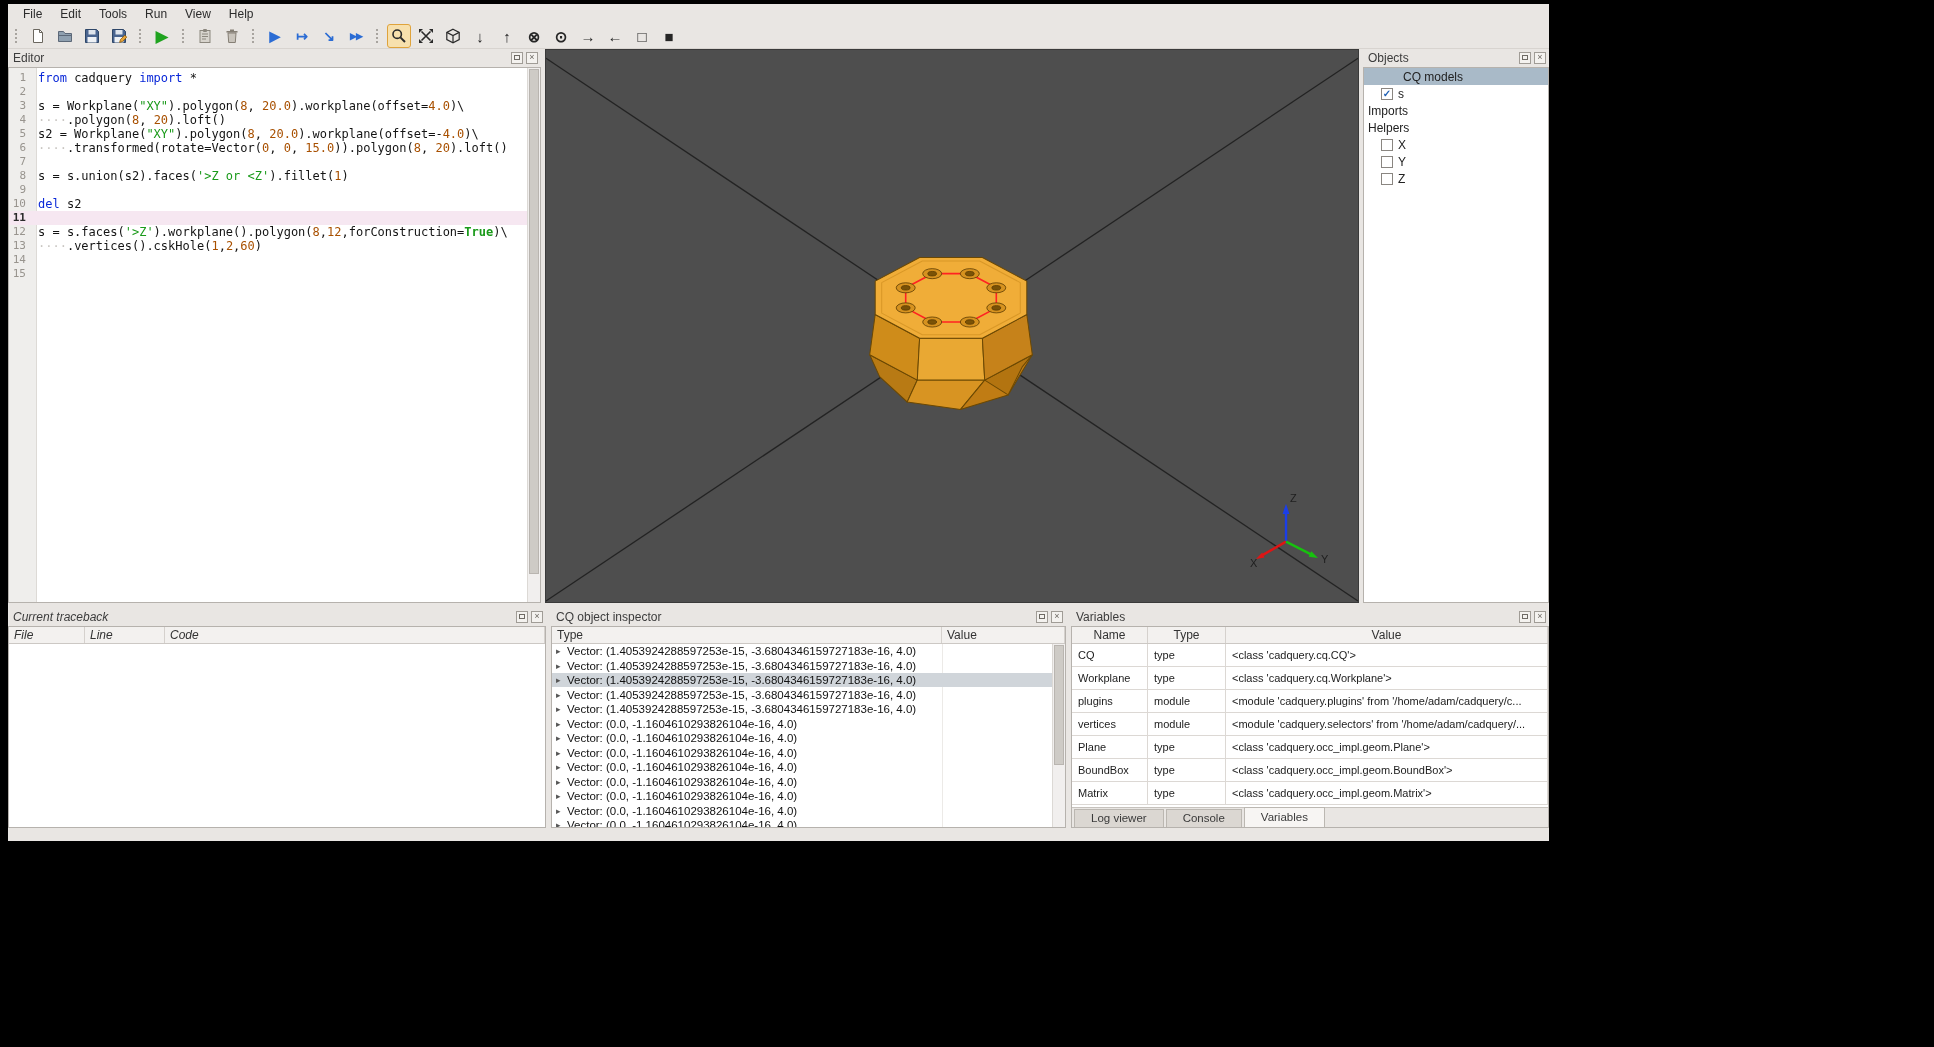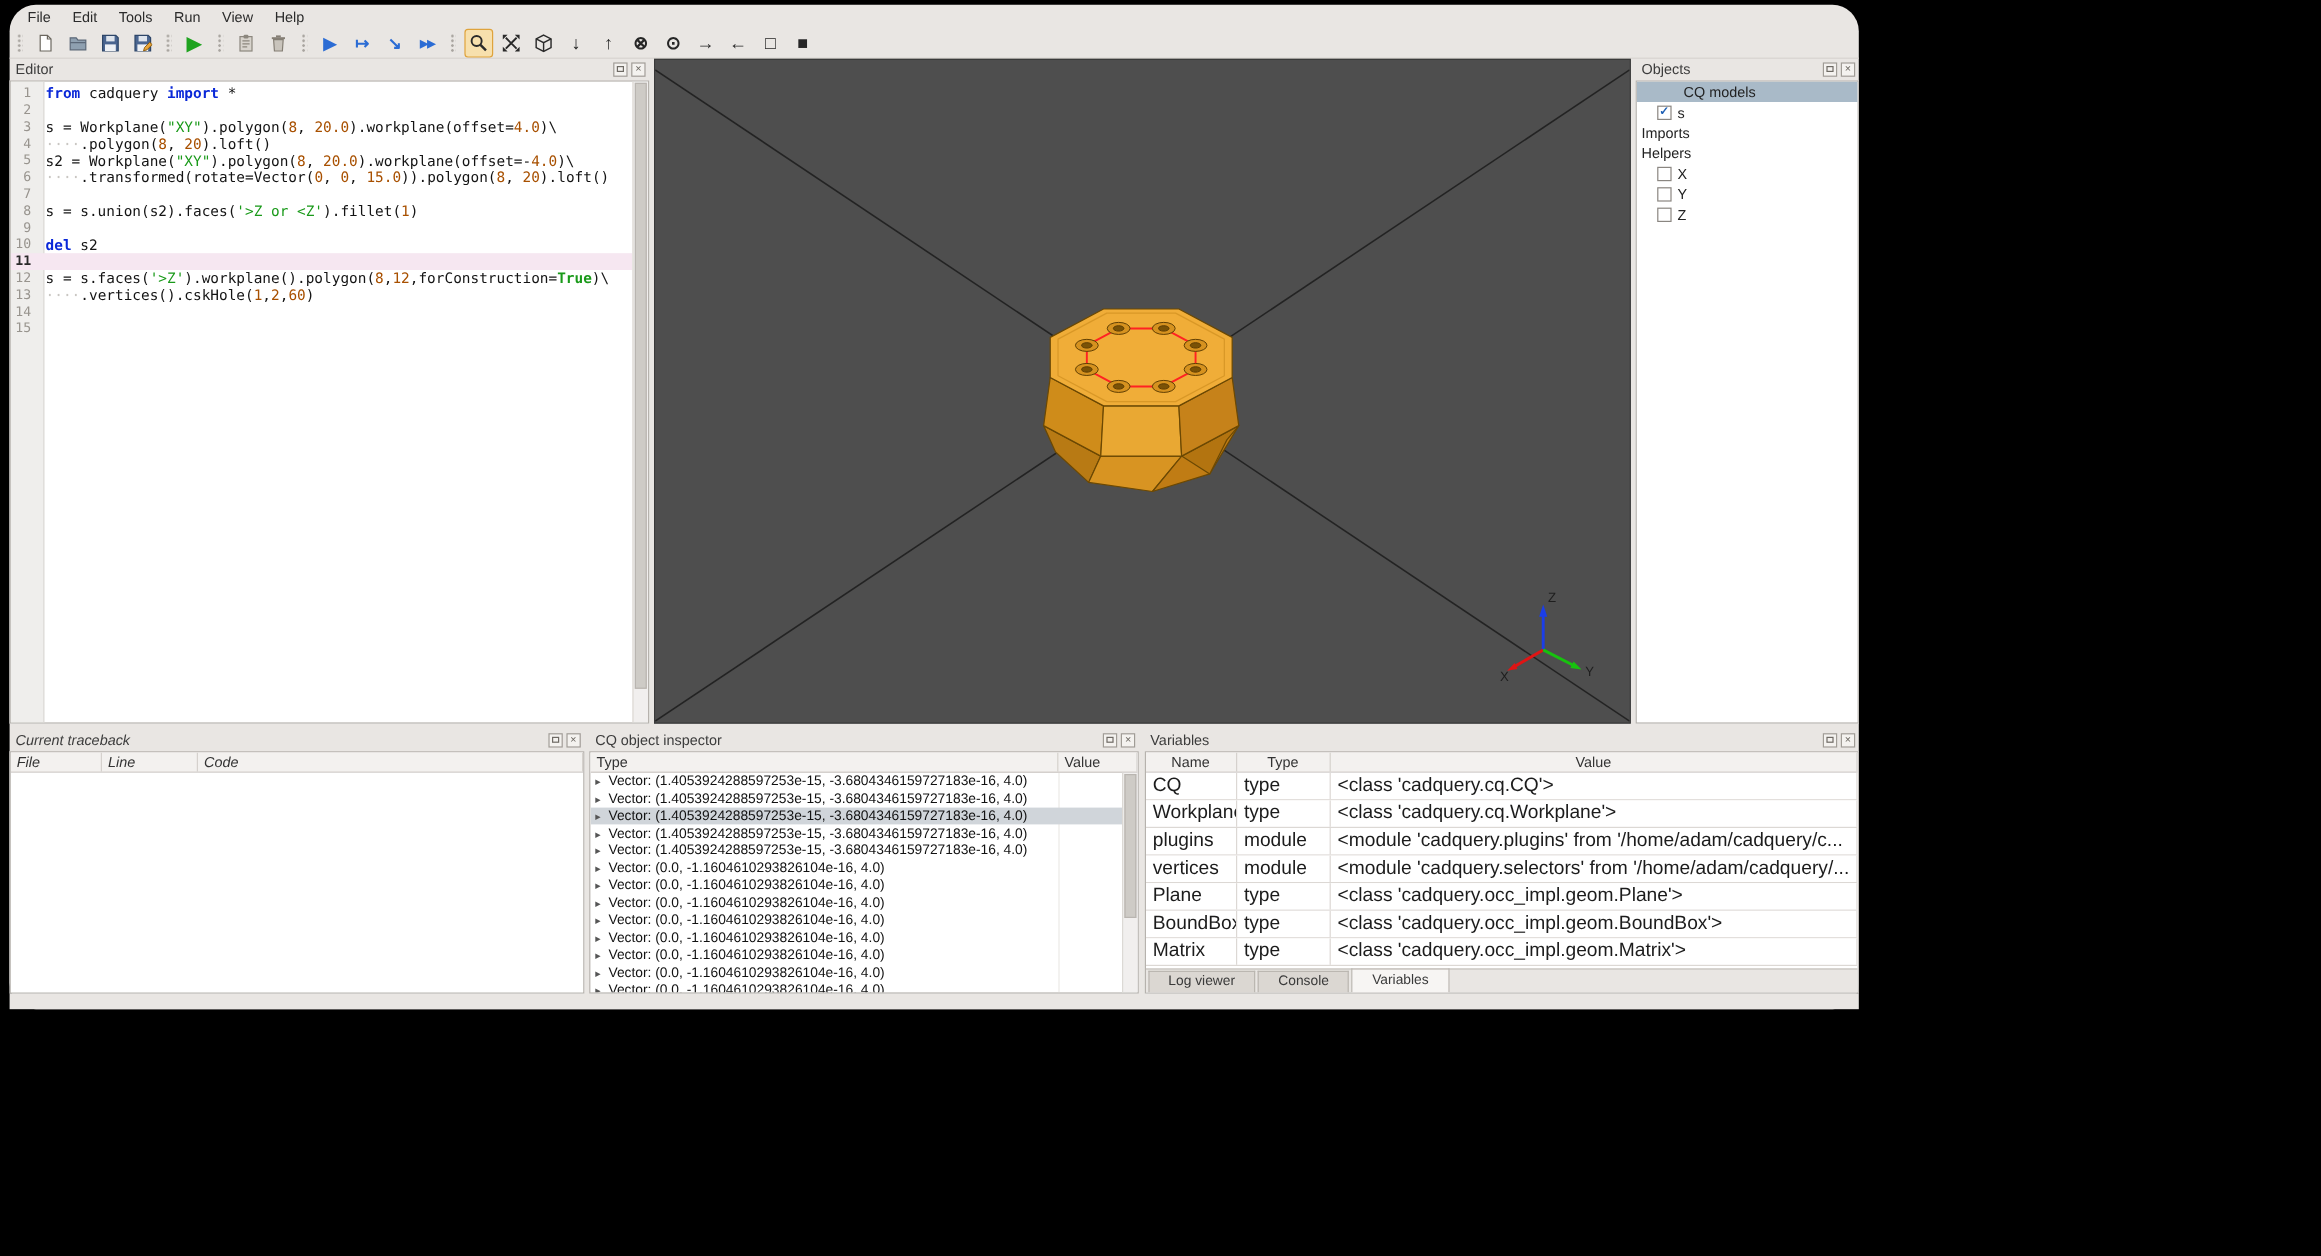--- a/index.html
+++ b/index.html
@@ -3,21 +3,21 @@
 <meta charset="utf-8">
 <style>
   * { box-sizing: border-box; }
   body {
     margin: 0; background: #000; width: 1934px; height: 1047px;
     position: relative; overflow: hidden;
     font-family: "Liberation Sans", sans-serif; font-size: 12px; color: #222;
   }
   .window {
     position: absolute; left: 8px; top: 4px; width: 1541px; height: 837px;
-    background: #e9e6e3; display: flex; flex-direction: column; border-radius: 22px;
+    background: #e9e6e3; display: flex; flex-direction: column;
   }
   
   .menubar { height: 24px; display: flex; align-items: center; padding-left: 6px; }
   .menu-item { padding: 3px 9px; color: #2b2b2b; }
   
   .toolbar { height: 30px; display: flex; align-items: center; padding-left: 2px; gap: 3px; border-bottom: 1px solid #d8d4d0; }
   .tb-handle { width: 5px; height: 16px; margin: 0 4px;
     background-image: radial-gradient(#a8a49f 1px, transparent 1.2px); background-size: 4px 4px; }
   .tb-btn { width: 24px; height: 24px; display: flex; align-items: center; justify-content: center;
     border-radius: 3px; border: 1px solid transparent; cursor: default; }
@@ -47,21 +47,21 @@
   .editor-wrap { display: flex; height: 100%; }
   .editor-code { flex: 1; position: relative; overflow: hidden; padding-top: 3px;
     font-family: "DejaVu Sans Mono", monospace; font-size: 12px; }
   .editor-code::before { content: ""; position: absolute; left: 0; top: 0; bottom: 0; width: 27px;
     background: #efeeec; border-right: 1px solid #dddad6; }
   .code-row { display: flex; height: 14px; line-height: 14px; white-space: pre; position: relative; }
   .code-row.current { background: #f6e7f1; }
   .lineno { width: 22px; flex: none; color: #98948e; text-align: right; padding-right: 5px;
     font-size: 11px; margin-right: 7px; }
   .current .lineno { color: #2a2a2a; font-weight: bold; }
-  .tok-k { color: #0a28d8; font-weight: bold; }
+  .tok-k { color: #0a28d8; font-weight: normal; }
   .tok-s { color: #1a9a1a; }
   .tok-n { color: #a85000; }
   .tok-b { color: #1a9a1a; font-weight: bold; }
   .tok-w { color: #c9c6c2; }
   .tok-p { color: #141414; }
   .scrollbar-v { width: 13px; flex: none; background: #f1efee; border-left: 1px solid #dcd9d5; position: relative; }
   .scrollbar-v .thumb { position: absolute; left: 1px; right: 1px; background: #cecbc6; border: 1px solid #b9b5b0; }
   
   .viewport { flex: 1; border: 1px solid #3a3a3a; background: #4e4e4e; position: relative; }
   .viewport svg { display: block; width: 100%; height: 100%; }
@@ -89,21 +89,21 @@
   .insp-wrap { display: flex; height: calc(100% - 17px); }
   .insp-rows { flex: 1; overflow: hidden; position: relative; }
   .insp-rows::before { content: ""; position: absolute; left: 390px; top: 0; bottom: 0; width: 1px; background: #eceae7; }
   .insp-row { height: 14.5px; display: flex; align-items: center; padding-left: 4px;
     font-size: 11.5px; white-space: nowrap; color: #111; position: relative; }
   .insp-row.sel { background: #d0d5da; }
   .caret { width: 11px; color: #555; font-size: 9px; flex: none; }
   
   .var-row { display: flex; height: 23px; border-bottom: 1px solid #dcd8d4; background: #fff; }
   .var-cell { padding: 0 6px; border-right: 1px solid #dcd8d4; display: flex; align-items: center;
-    overflow: hidden; white-space: nowrap; font-size: 16px; color: #1c1c1c; }
+    overflow: hidden; white-space: nowrap; font-size: 11px; color: #1c1c1c; }
   .w-name { width: 76px; } .w-vtype { width: 78px; } .w-vvalue { flex: 1; }
   .tabs { height: 20px; display: flex; align-items: flex-end; background: #e9e6e3;
     border-top: 1px solid #c6c2bd; padding-left: 2px; gap: 2px; position: absolute; left: 0; right: 0; bottom: 0; }
   .tab { height: 18px; padding: 0 16px; font-size: 11.5px; display: flex; align-items: center;
     background: #dbd7d2; border: 1px solid #bbb7b1; border-bottom: none; color: #3a3a3a; }
   .tab.active { background: #f7f5f3; height: 20px; }
   .var-body { height: calc(100% - 20px); display: flex; flex-direction: column; }
 </style>
 </head>
 <body>

